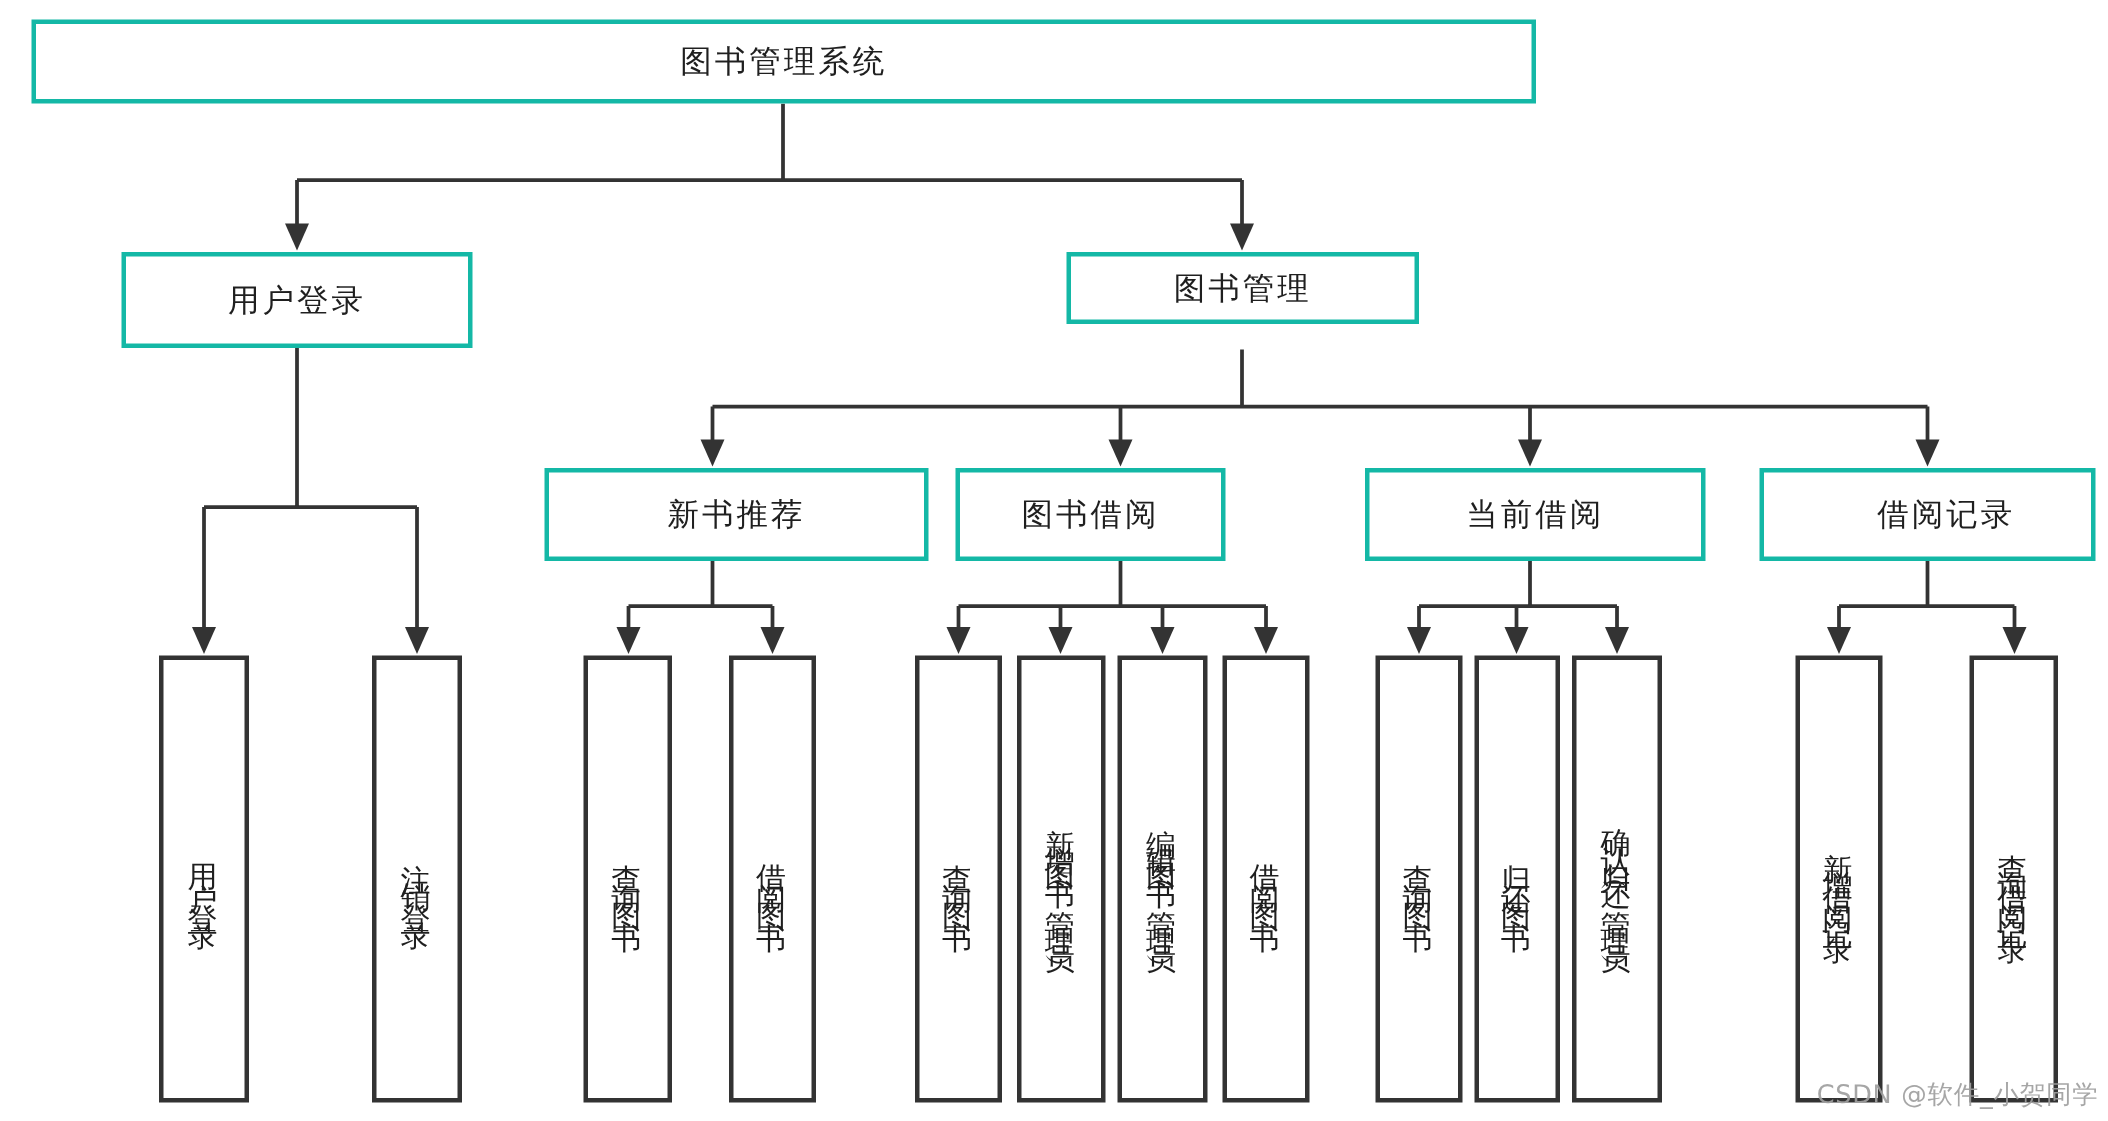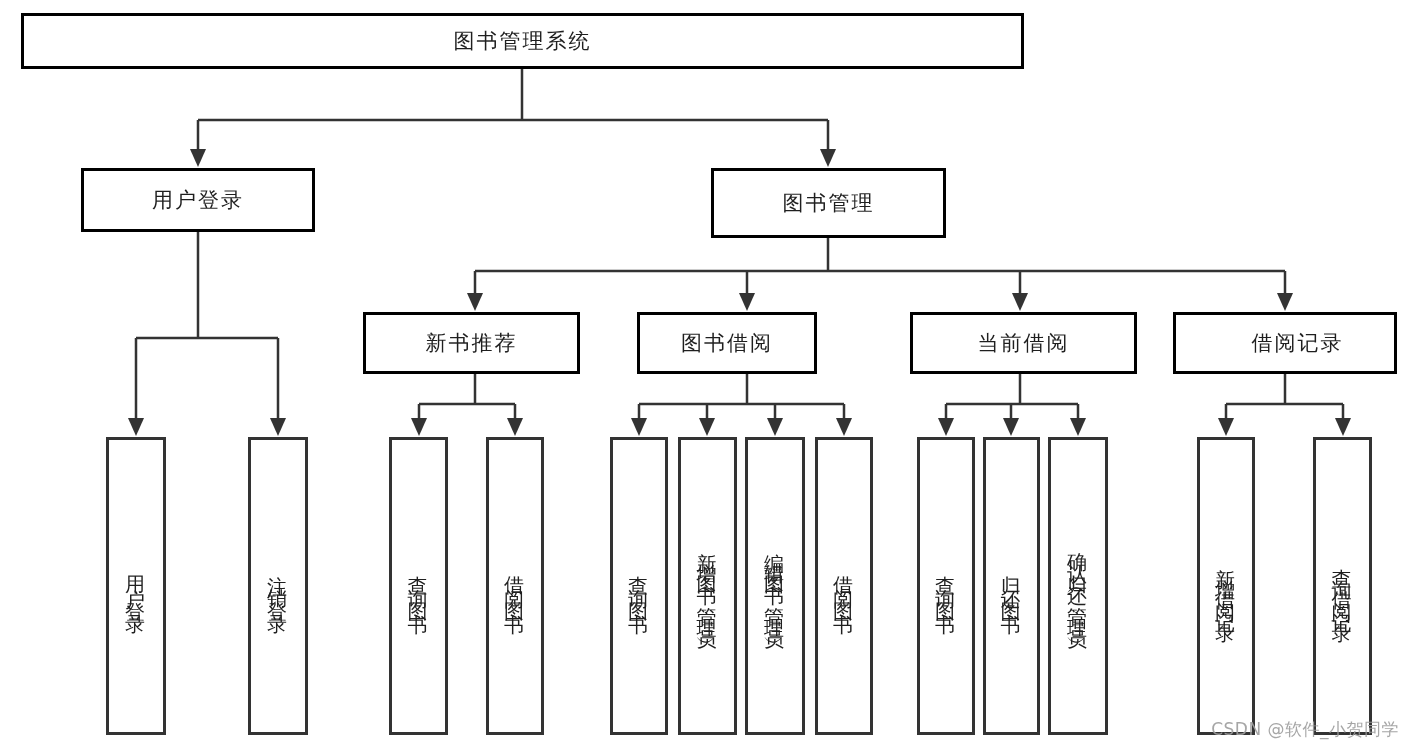--- a/index.html
+++ b/index.html
@@ -9,21 +9,21 @@
     height: 747px;
     background: #ffffff;
     font-family: "DejaVu Sans", "Liberation Sans", sans-serif;
     overflow: hidden;
   }
   #wires { position: absolute; left: 0; top: 0; }
   .node {
     position: absolute;
     box-sizing: border-box;
     background: #ffffff;
-    border: 3px solid #000000;
+    border: 3px solid #14b8a6;
     display: flex;
     align-items: center;
     justify-content: center;
     color: #1f1f1f;
     font-size: 21px;
     letter-spacing: 2px;
     white-space: nowrap;
     z-index: 2;
   }
   .leaf {
@@ -41,22 +41,22 @@
     writing-mode: vertical-rl;
     text-orientation: mixed;
     letter-spacing: 13px;
     white-space: nowrap;
     z-index: 2;
   }
   .leaf.dense { letter-spacing: 11px; }
   
   #n-root   { left: 21px;   top: 13px;  width: 1003px; height: 56px; }
   #n-login  { left: 81px;   top: 168px; width: 234px;  height: 64px; }
-  #n-mgmt   { left: 711px;  top: 168px; width: 235px;  height: 70px; }
-  #n-g0     { left: 363px;  top: 312px; width: 217px;  height: 62px; }
+  #n-mgmt   { left: 711px;  top: 168px; width: 235px;  height: 48px; }
+  #n-g0     { left: 363px;  top: 312px; width: 256px;  height: 62px; }
   #n-g1     { left: 637px;  top: 312px; width: 180px;  height: 62px; }
   #n-g2     { left: 910px;  top: 312px; width: 227px;  height: 62px; }
   #n-g3     { left: 1173px; top: 312px; width: 224px;  height: 62px; padding-left: 25px; }
   #lf-0  { left: 106px;  width: 60px; }
   #lf-1  { left: 248px;  width: 60px; }
   #lf-2  { left: 389px;  width: 59px; }
   #lf-3  { left: 486px;  width: 58px; }
   #lf-4  { left: 610px;  width: 58px; }
   #lf-5  { left: 678px;  width: 59px; }
   #lf-6  { left: 745px;  width: 60px; }

